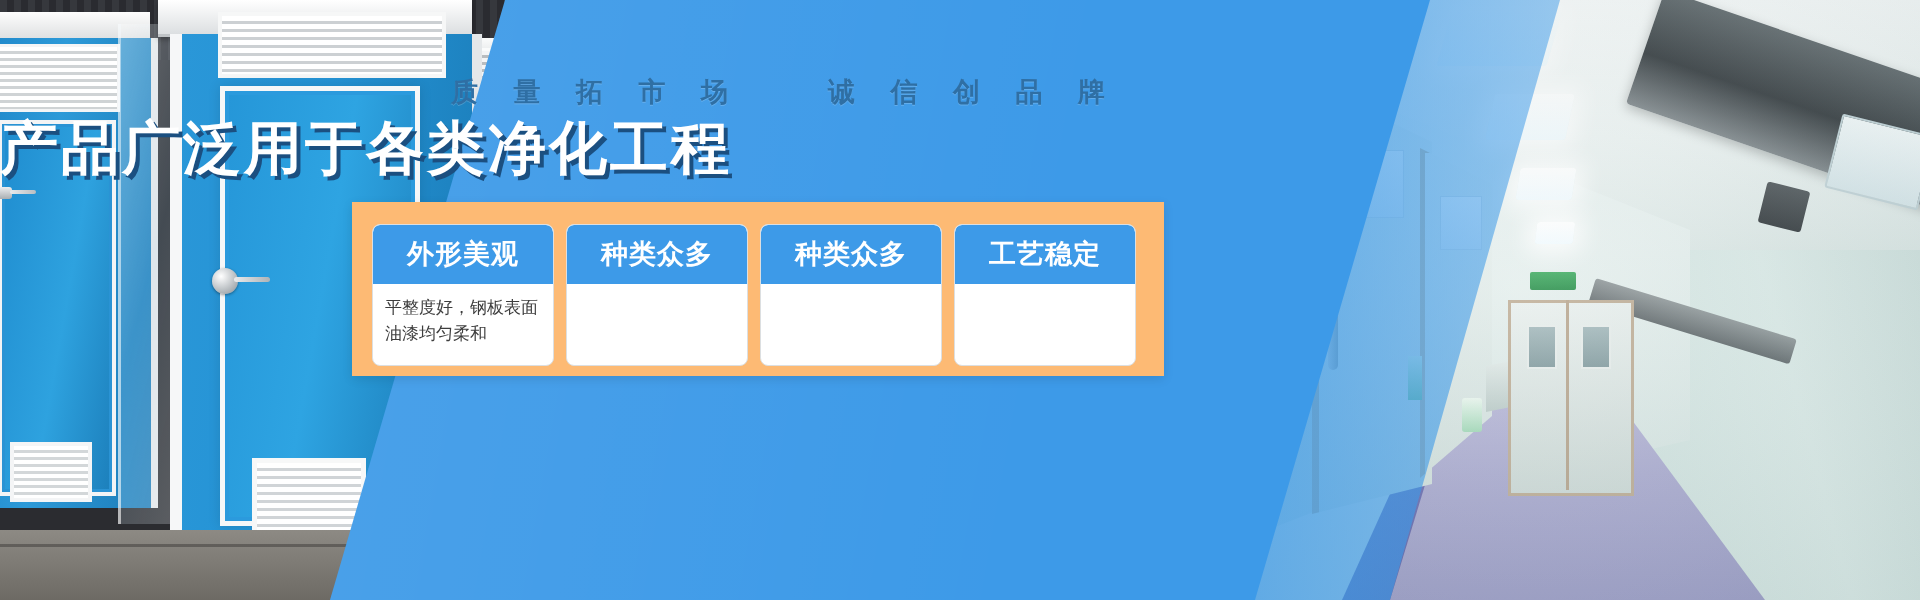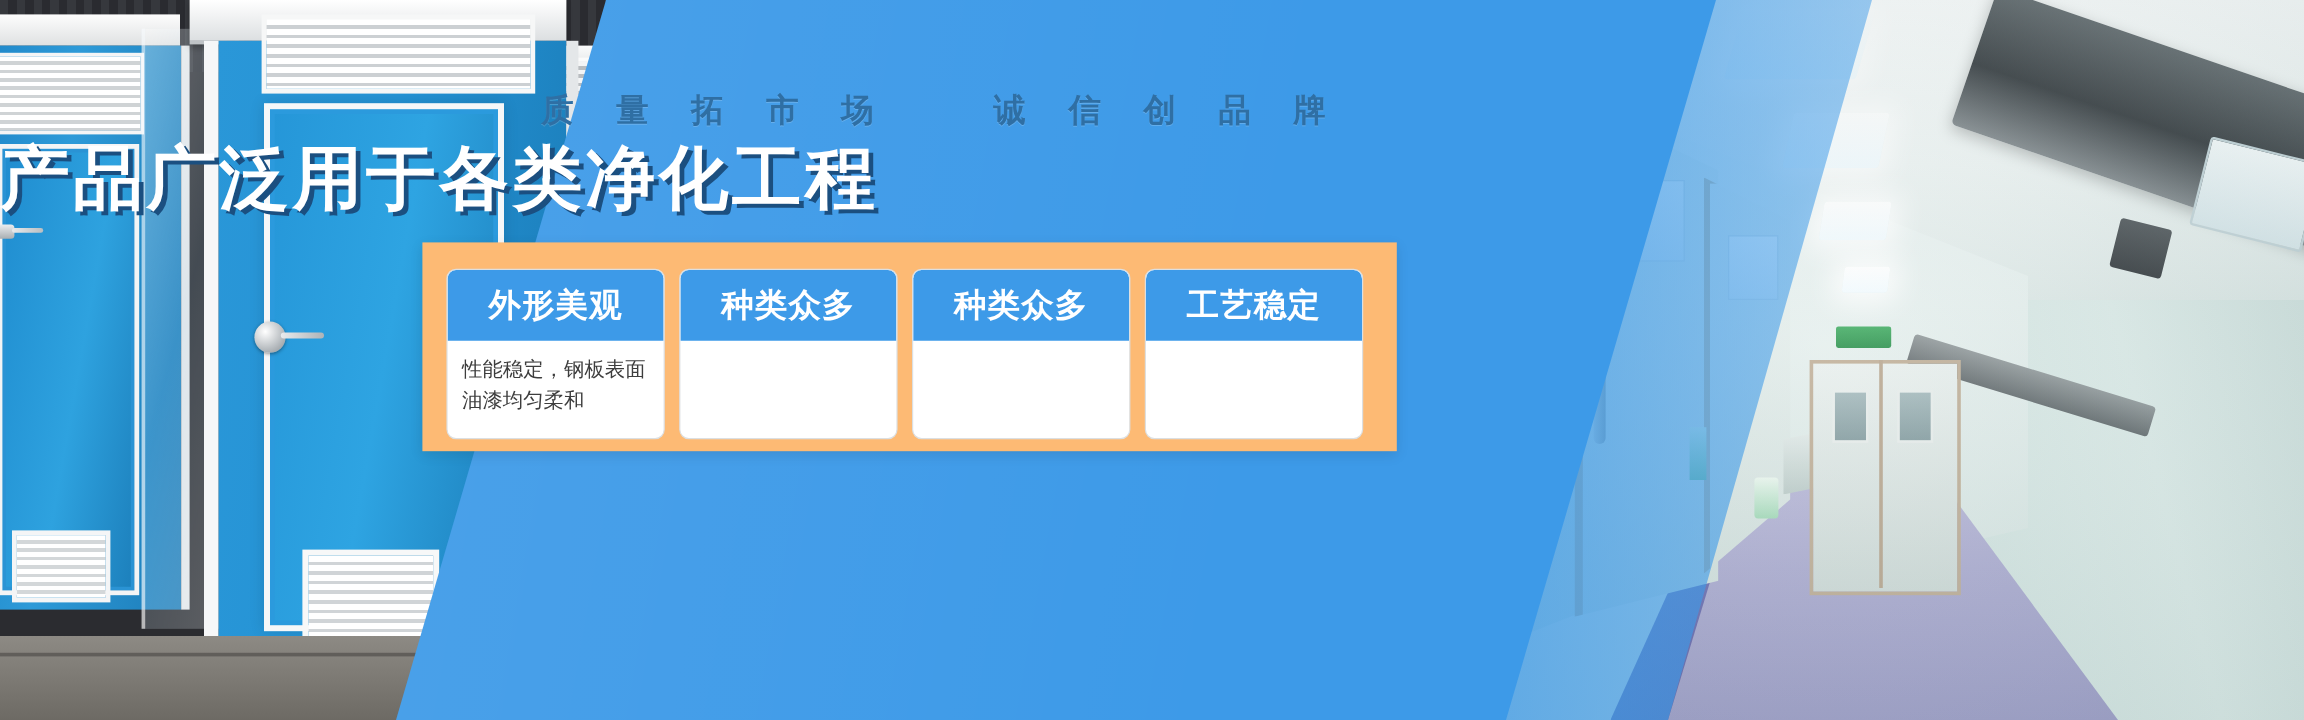--- a/index.html
+++ b/index.html
@@ -315,21 +315,21 @@
 
   <div class="txt">
     <div class="subtitle">质 量 拓 市 场    诚 信 创 品 牌</div>
     <div class="headline">产品广泛用于各类净化工程</div>
   </div>
 
   <div class="panel">
 
     <div class="card">
       <div class="card-head">外形美观</div>
-      <div class="card-body">性能稳定，钢板表面油漆均匀柔和</div>
+      <div class="card-body">平整度好，钢板表面油漆均匀柔和</div>
     </div>
 
     <div class="card">
       <div class="card-head">种类众多</div>
     </div>
 
     <div class="card">
       <div class="card-head">种类众多</div>
     </div>
 

